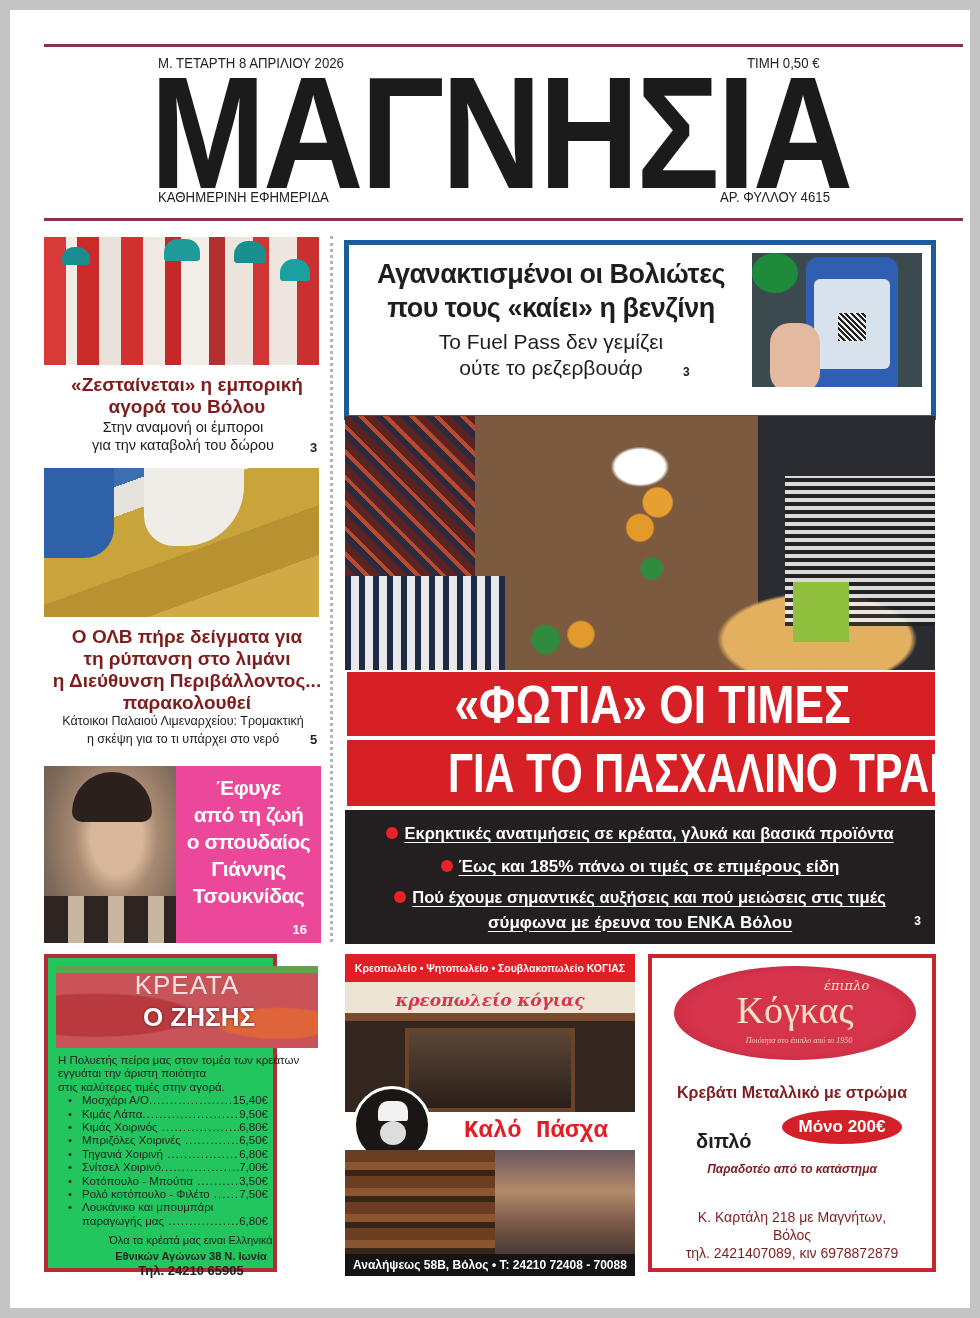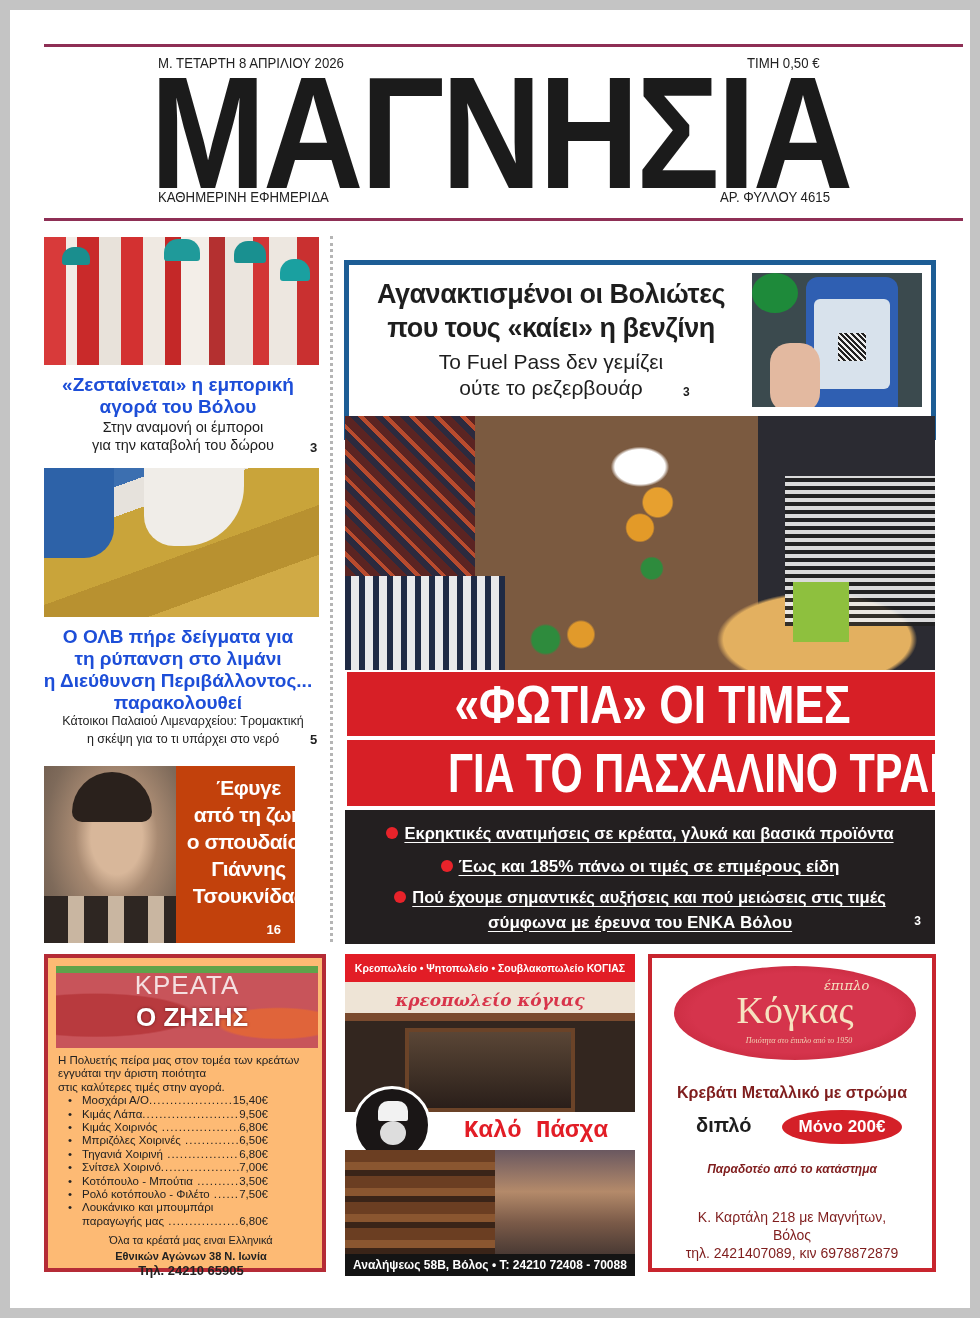--- a/index.html
+++ b/index.html
@@ -12,40 +12,40 @@
   .rule { position: absolute; left: 44px; width: 919px; height: 3px; background: #8e2f55; }
   .mast-small { position: absolute; font-family: "Liberation Sans Narrow","Liberation Sans", sans-serif; font-size: 15px; color: #222; transform: scaleX(0.88); transform-origin: left top; white-space: nowrap; }
   .mast-small.right { transform-origin: right top; }
   .title { position: absolute; left: 150px; top: 66px; width: 680px; height: 120px; font-family: "Liberation Sans", sans-serif; font-weight: bold; font-size: 142px; line-height: 120px; letter-spacing: -3px; color: #1b1b1b; transform: scaleX(0.98) scaleY(1.12); transform-origin: left top; white-space: nowrap; }
 
   
   .vdots { position: absolute; width: 0; border-left: 3px dotted #b5b5b5; }
 
   
   .photo { position: absolute; overflow: hidden; }
-  .headline-l { position: absolute; left: 39px; width: 278px; text-align: center; font-weight: bold; font-size: 19px; line-height: 22px; color: #1d4ed8; }
+  .headline-l { position: absolute; left: 48px; width: 278px; text-align: center; font-weight: bold; font-size: 19px; line-height: 22px; color: #7f1d1d; }
   .sub-l { position: absolute; left: 44px; width: 278px; text-align: center; font-size: 14.5px; line-height: 18px; color: #1e1e1e; }
   .pg { position: absolute; font-weight: bold; font-size: 13px; color: #222; }
 
   
-  .fuelbox { position: absolute; left: 344px; top: 240px; width: 592px; height: 180px; border: 5px solid #1d5d95; background: #fff; margin-top: 20px; }
+  .fuelbox { position: absolute; left: 344px; top: 240px; width: 592px; height: 180px; border: 5px solid #1d5d95; background: #fff; }
   .fuel-h { position: absolute; left: 6px; top: 12px; width: 392px; text-align: center; font-weight: bold; font-size: 27px; line-height: 34px; color: #1e1e1e; letter-spacing: -0.5px; }
   .fuel-s { position: absolute; left: 6px; top: 84px; width: 392px; text-align: center; font-size: 21px; line-height: 26px; color: #1e1e1e; }
 
   
   .main-photo { position: absolute; left: 345px; top: 416px; width: 590px; height: 254px; overflow: hidden; }
   .redbar { position: absolute; left: 347px; width: 588px; background: #d71f26; color: #fff; text-align: center; font-weight: bold; white-space: nowrap; overflow: hidden; }
   .redbar span { display: inline-block; transform-origin: center; }
   .darkbox { position: absolute; left: 345px; top: 810px; width: 590px; height: 134px; background: #231f20; }
   .bullet-line { position: absolute; left: 0; width: 590px; text-align: center; color: #fff; font-weight: bold; font-size: 17px; line-height: 22px; white-space: nowrap; }
   .bullet-line u { text-decoration: underline; text-underline-offset: 3px; }
   .dot { display: inline-block; width: 12px; height: 12px; border-radius: 50%; background: #e8232a; margin-right: 6px; vertical-align: 0px; }
 
   
-  .ad1 { position: absolute; left: 44px; top: 954px; width: 282px; height: 318px; border: 4px solid #b52b36; background: #fdba74; }
+  .ad1 { position: absolute; left: 44px; top: 954px; width: 233px; height: 318px; border: 4px solid #b52b36; background: #22c55e; }
   .ad1-banner { position: absolute; left: 8px; top: 8px; width: 262px; height: 82px; overflow: hidden; }
   .ad1-text { position: absolute; left: 10px; top: 96px; width: 266px; font-size: 11.5px; line-height: 13.4px; color: #222; }
   .pr { display: flex; }
   .pr .b { width: 24px; text-align: center; }
   .pr .n { flex: 0 0 auto; }
   .pr .d { flex: 1; overflow: hidden; white-space: nowrap; letter-spacing: 1px; }
   .pr .p { flex: 0 0 auto; }
   .ad1-foot { text-align: center; }
 
   .ad2 { position: absolute; left: 345px; top: 954px; width: 290px; height: 322px; overflow: hidden; background: #3a2a22; }
@@ -102,21 +102,21 @@
 <div class="sub-l" style="top:712px; font-size:12.5px;">
   <div>Κάτοικοι Παλαιού Λιμεναρχείου: Τρομακτική</div>
   <div>η σκέψη για το τι υπάρχει στο νερό</div>
 </div>
 <div class="pg" style="left:310px; top:732px;">5</div>
 
 <div class="photo" style="left:44px; top:766px; width:132px; height:177px; background: radial-gradient(ellipse at 55% 40%, #d8b79a 0 25%, #a88a72 40%, #7e6a5a 70%, #6a574a 100%);">
   <div class="abs" style="left:28px; top:6px; width:80px; height:50px; border-radius:40px 40px 10px 10px; background:#2a211c;"></div>
   <div class="abs" style="left:0; top:130px; width:132px; height:47px; background: repeating-linear-gradient(90deg, #2e2622 0 24px, #c9b6a1 24px 40px);"></div>
 </div>
-<div class="abs" style="left:176px; top:766px; width:119px; height:177px; background:#c2410c;">
+<div class="abs" style="left:176px; top:766px; width:145px; height:177px; background:#ec4899;">
   <div class="abs" style="left:0; top:8px; width:145px; text-align:center; color:#fff; font-weight:bold; font-size:21px; line-height:27px; letter-spacing:-0.5px;">
     <div>Έφυγε</div>
     <div>από τη ζωή</div>
     <div>ο σπουδαίος</div>
     <div>Γιάννης</div>
     <div>Τσουκνίδας</div>
   </div>
   <div class="abs" style="right:14px; bottom:6px; color:#fff; font-weight:bold; font-size:13px;">16</div>
 </div>
 
@@ -168,21 +168,21 @@
   <div class="bullet-line" style="top:102px;"><u>σύμφωνα με έρευνα του ΕΝΚΑ Βόλου</u></div>
   <div class="abs" style="right:14px; top:104px; color:#fff; font-weight:bold; font-size:12px;">3</div>
 </div>
 
 <div class="ad1">
   <div class="ad1-banner" style="background:
     radial-gradient(ellipse at 85% 70%, #e0643a 0 18%, transparent 20%),
     radial-gradient(ellipse at 15% 60%, #b83a3e 0 30%, transparent 32%),
     linear-gradient(180deg, #5fa34a 0 8%, #c8545a 8% 100%);">
     <div class="abs" style="left:0; top:4px; width:262px; text-align:center; color:#f4dfe0; font-size:26px; line-height:30px; letter-spacing:1px;">ΚΡΕΑΤΑ</div>
-    <div class="abs" style="left:5px; top:36px; width:262px; text-align:center; color:#fff; font-weight:bold; font-size:26px; line-height:30px; text-shadow:0 0 3px #6a1a1a;">Ο ΖΗΣΗΣ</div>
+    <div class="abs" style="left:12px; top:36px; width:262px; text-align:center; color:#fff; font-weight:bold; font-size:26px; line-height:30px; text-shadow:0 0 3px #6a1a1a;">Ο ΖΗΣΗΣ</div>
   </div>
   <div class="ad1-text">
     <div>Η Πολυετής πείρα μας στον τομέα των κρεάτων</div>
     <div>εγγυάται την άριστη ποιότητα</div>
     <div>στις καλύτερες τιμές στην αγορά.</div>
     <div style="width:210px;">
       <div class="pr">
           <span class="b">•</span>
           <span class="n">Μοσχάρι Α/Ο</span>
           <span class="d">..........................................</span>
@@ -266,21 +266,21 @@
   <div class="ad2-bottom">Αναλήψεως 58Β, Βόλος • Τ: 24210 72408 - 70088</div>
 </div>
 
 <div class="ad3">
   <div class="abs" style="left:22px; top:8px; width:242px; height:94px; border-radius:50%; background: radial-gradient(ellipse at center, #d5344c 0 60%, #c72a3e 80%, #e8b66a 92%, #d23a48 100%);">
     <div class="abs" style="left:150px; top:12px; color:#f6e2c0; font-family:'DejaVu Serif', serif; font-style:italic; font-size:13px;">έπιπλο</div>
     <div class="abs" style="left:0; top:22px; width:242px; text-align:center; color:#f6e2c0; font-family:'Liberation Serif', serif; font-size:38px; line-height:44px;">Κόγκας</div>
     <div class="abs" style="left:4px; top:70px; width:242px; text-align:center; color:#f2d6b6; font-family:Liberation Serif, serif; font-style:italic; font-size:8px;">Ποιότητα στο έπιπλο από το 1950</div>
   </div>
   <div class="ad3-t" style="top:126px; font-weight:bold; font-size:16px;">Κρεβάτι Μεταλλικό με στρώμα</div>
-  <div class="abs" style="left:44px; top:156px; font-weight:bold; font-size:20px; color:#1e1e1e;">διπλό</div>
+  <div class="abs" style="left:44px; top:172px; font-weight:bold; font-size:20px; color:#1e1e1e;">διπλό</div>
   <div class="pill">Μόνο 200€</div>
   <div class="ad3-t" style="top:204px; font-style:italic; font-weight:bold; font-size:12px;">Παραδοτέο από το κατάστημα</div>
   <div class="ad3-t" style="top:250px; font-weight:normal; font-size:14px; line-height:18px;">
     <div>Κ. Καρτάλη 218 με Μαγνήτων,</div>
     <div>Βόλος</div>
     <div>τηλ. 2421407089, κιν 6978872879</div>
   </div>
 </div>
 
 </body></html>

